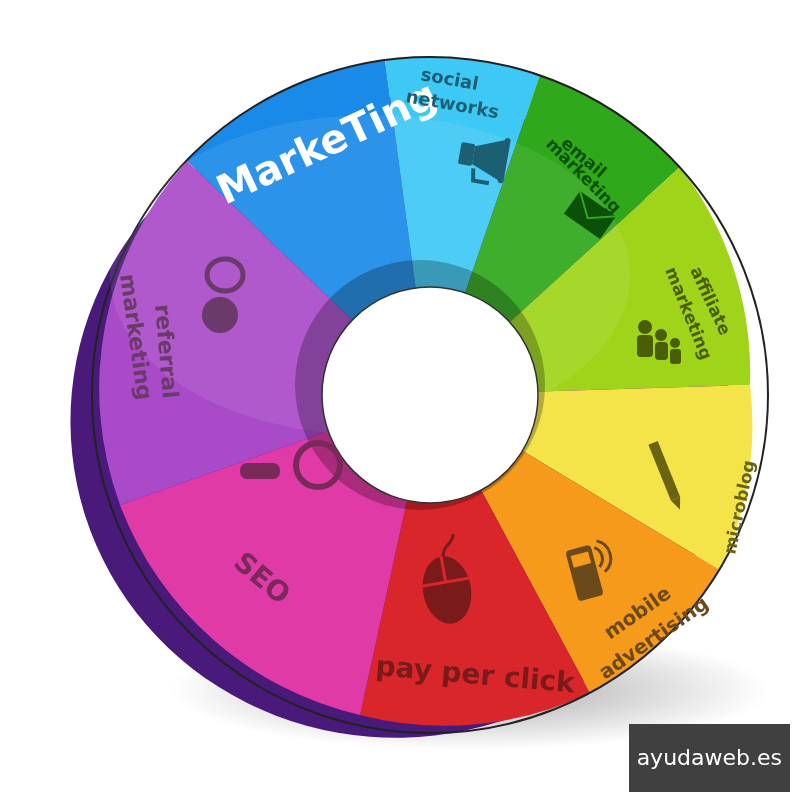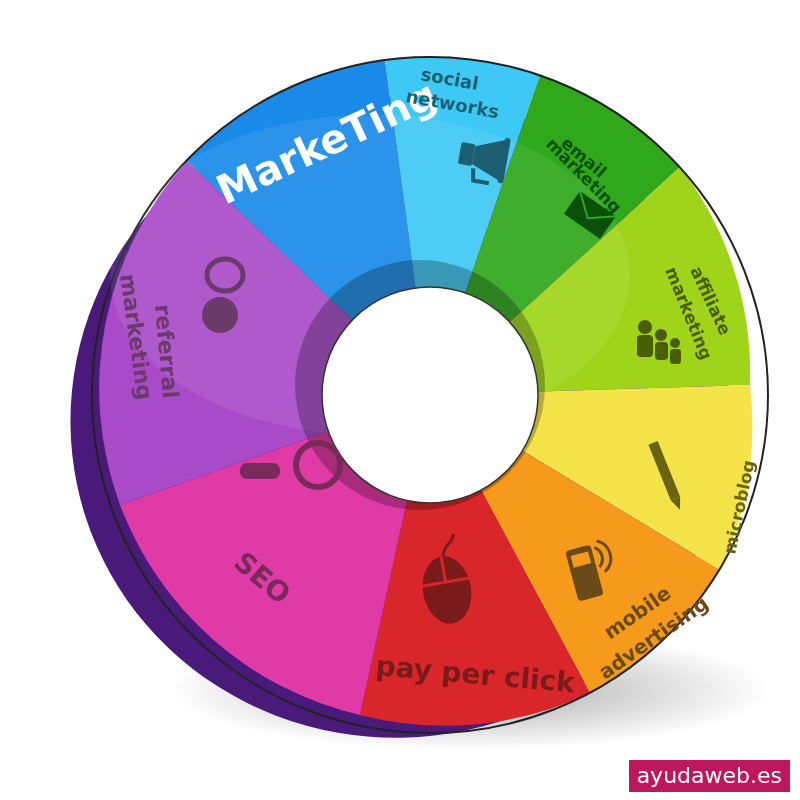--- a/index.html
+++ b/index.html
@@ -1,20 +1,20 @@
 <!DOCTYPE html>
 <html><head>
 <meta charset="utf-8">
 <style>
   html, body { margin:0; padding:0; background:#ffffff; }
   body { width:800px; height:800px; position:relative; overflow:hidden; font-family:"DejaVu Sans", sans-serif; }
   .stage { position:absolute; left:0; top:0; width:800px; height:800px; }
   .watermark {
-    position:absolute; right:10px; bottom:8px; background:#be185d; color:#ffffff;
-    font-family:"DejaVu Sans", sans-serif; font-size:22px; padding:2px 8px; line-height:28px;
+    position:absolute; right:10px; bottom:8px; background:#404040; color:#ffffff;
+    font-family:"DejaVu Sans", sans-serif; font-size:22px; padding:20px 8px; line-height:28px;
   }
   svg text { font-family:"DejaVu Sans", sans-serif; font-weight:bold; }
 </style>
 </head>
 <body>
 
 <div class="stage">
 <svg width="800" height="800" viewBox="0 0 800 800">
   <defs>
     <radialGradient id="shadow" cx="50%" cy="50%" r="50%">

